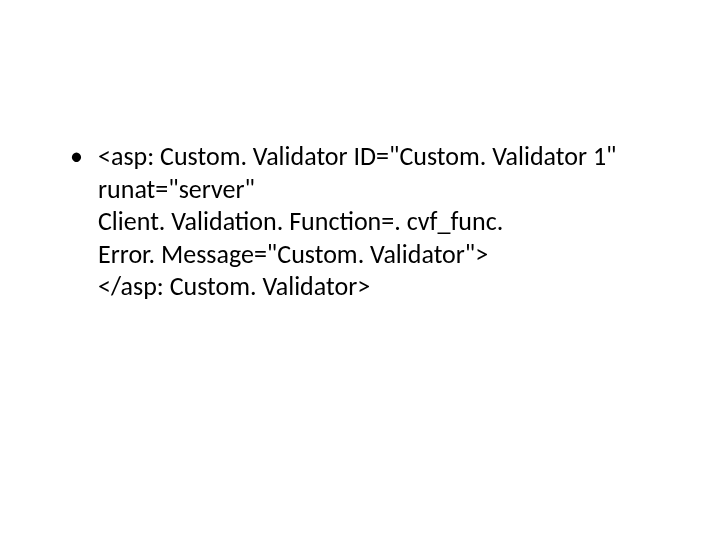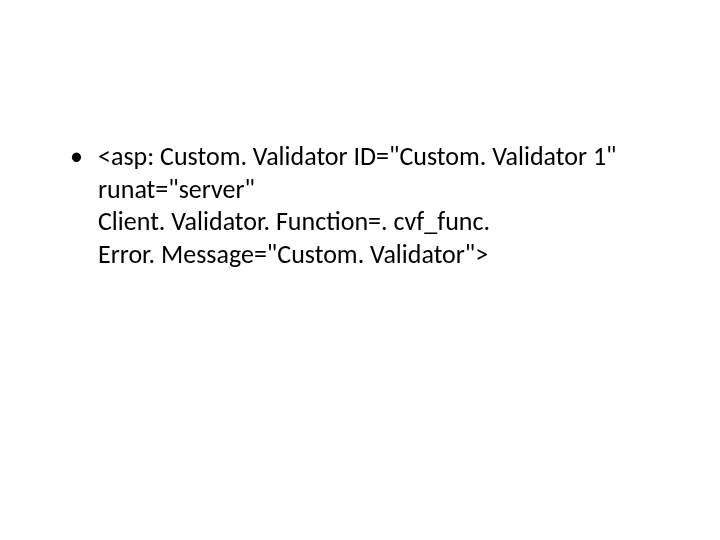--- a/index.html
+++ b/index.html
@@ -53,18 +53,19 @@
 </style>
 </head>
 <body>
 
 <div class="slide">
   <div class="content">
     <ul class="bullets">
       <li>
         <span class="code-line">&lt;asp: Custom. Validator ID="Custom. Validator 1"</span>
         <span class="code-line indent">runat="server"</span>
-        <span class="code-line indent">Client. Validator. Function=. cvf_func.</span>
+        <span class="code-line indent">Client. Validation. Function=. cvf_func.</span>
         <span class="code-line indent">Error. Message="Custom. Validator"&gt;</span>
+        <span class="code-line indent">&lt;/asp: Custom. Validator&gt;</span>
       </li>
     </ul>
   </div>
 </div>
 
 </body></html>

